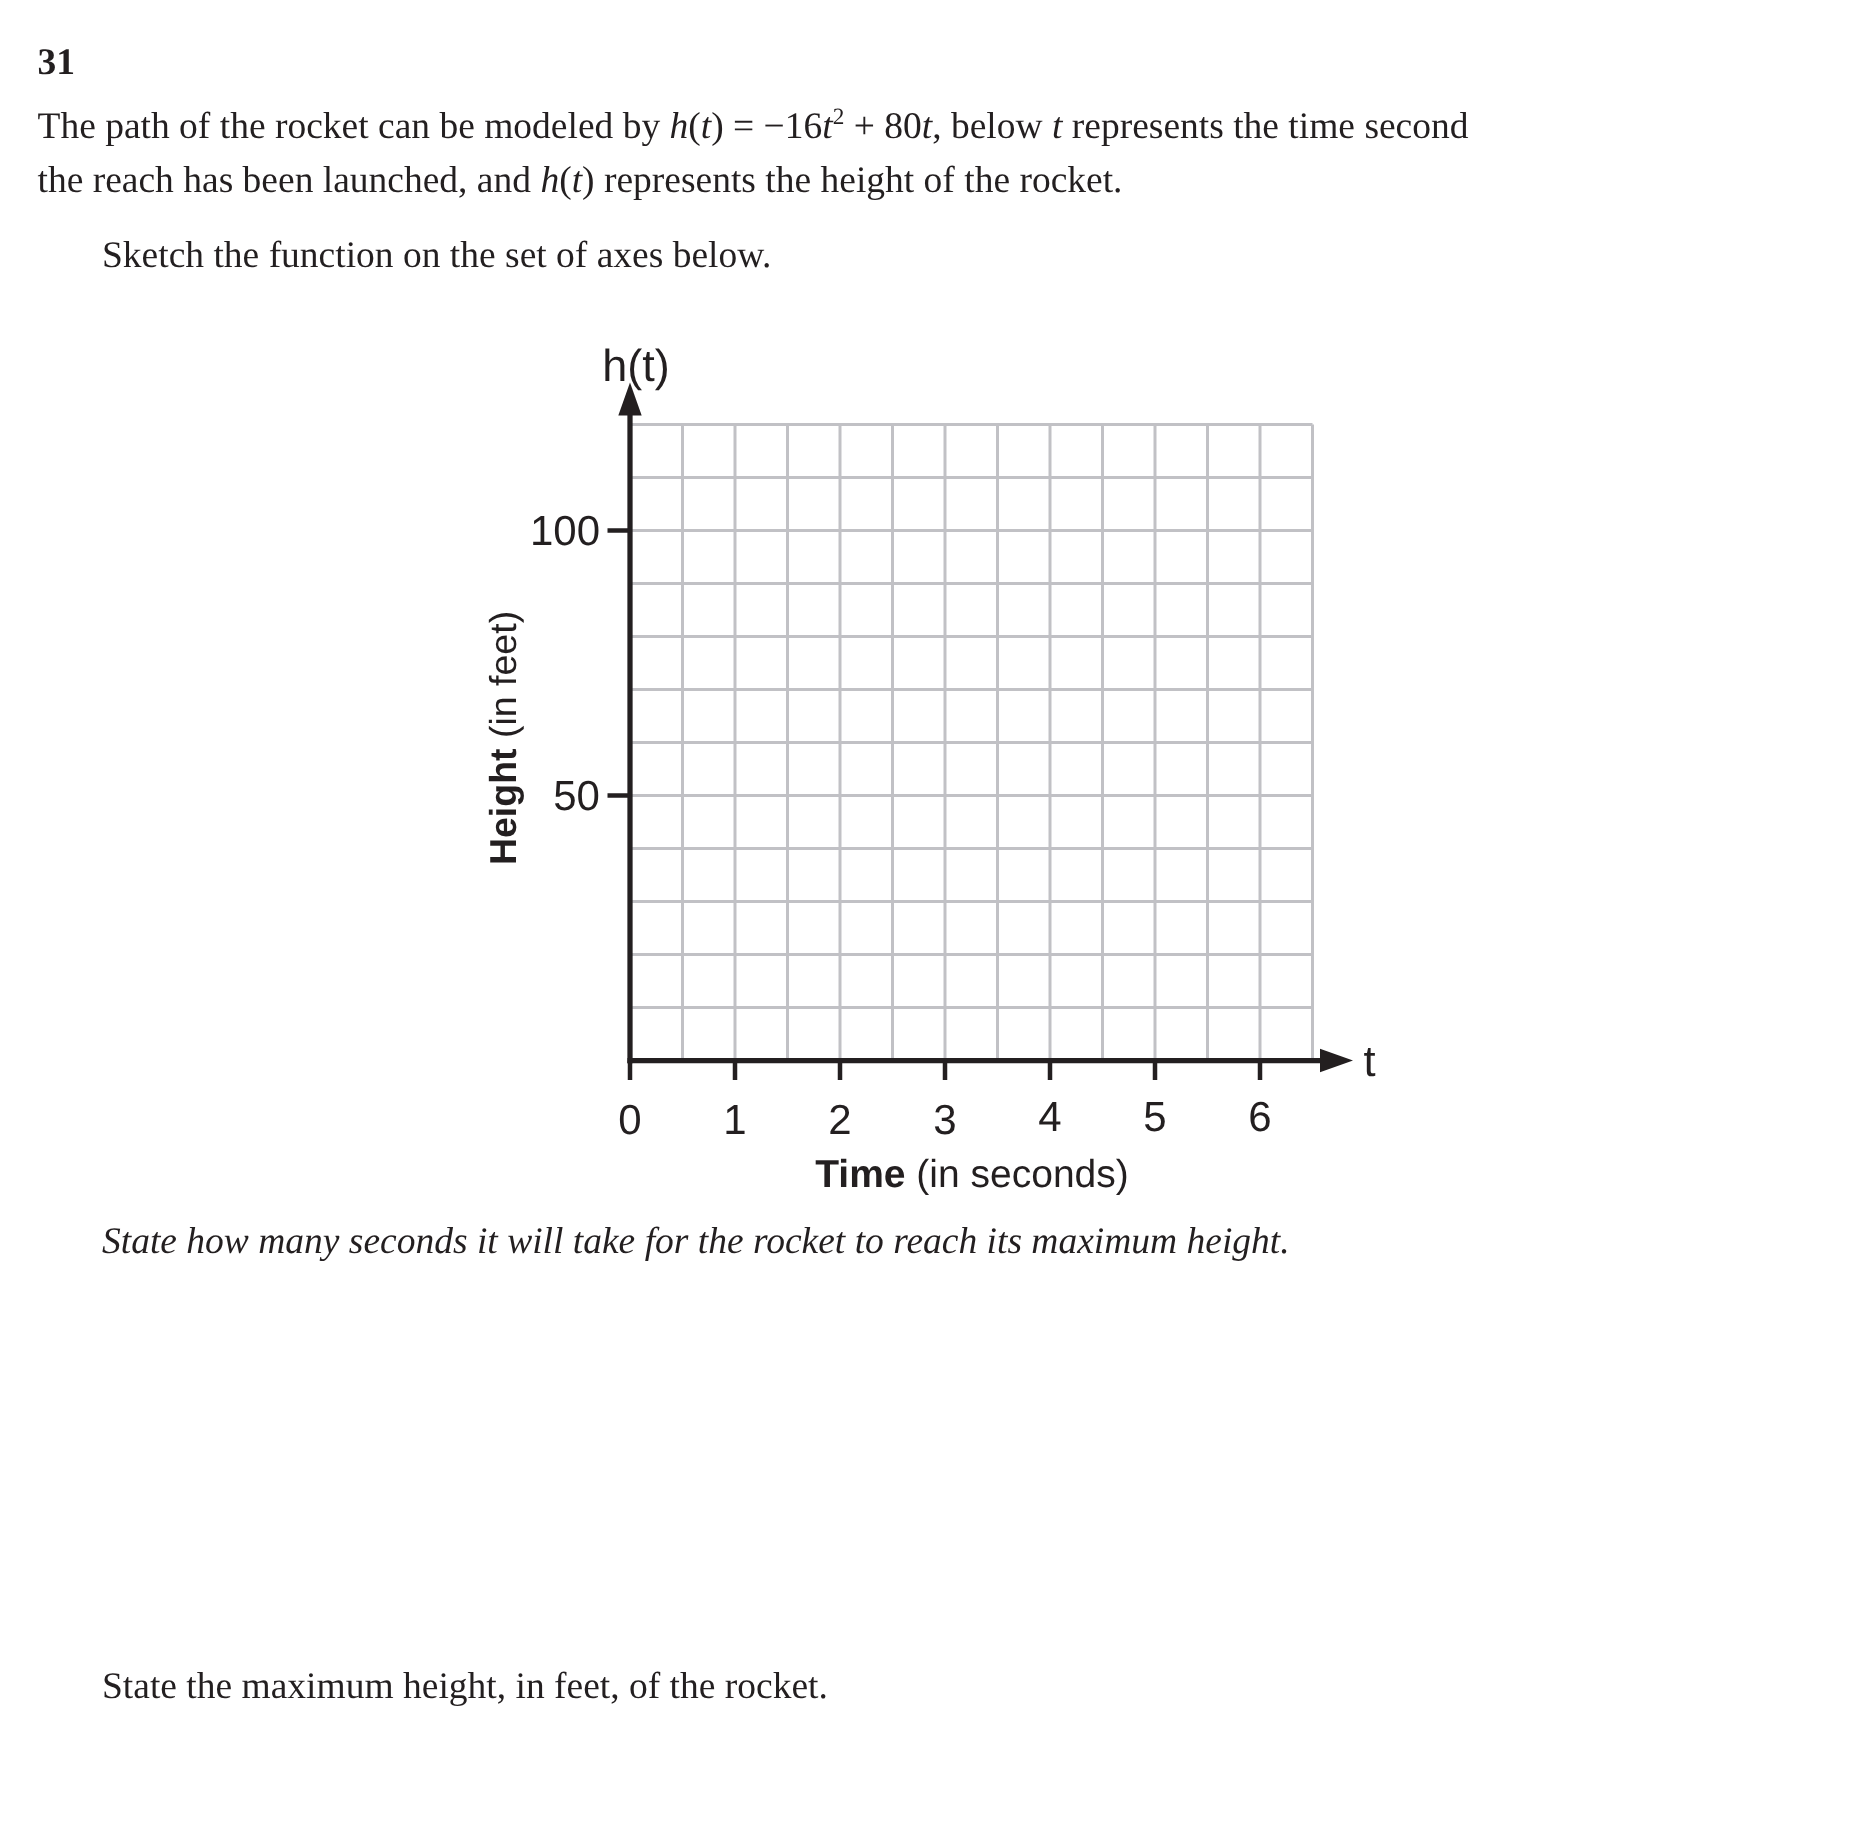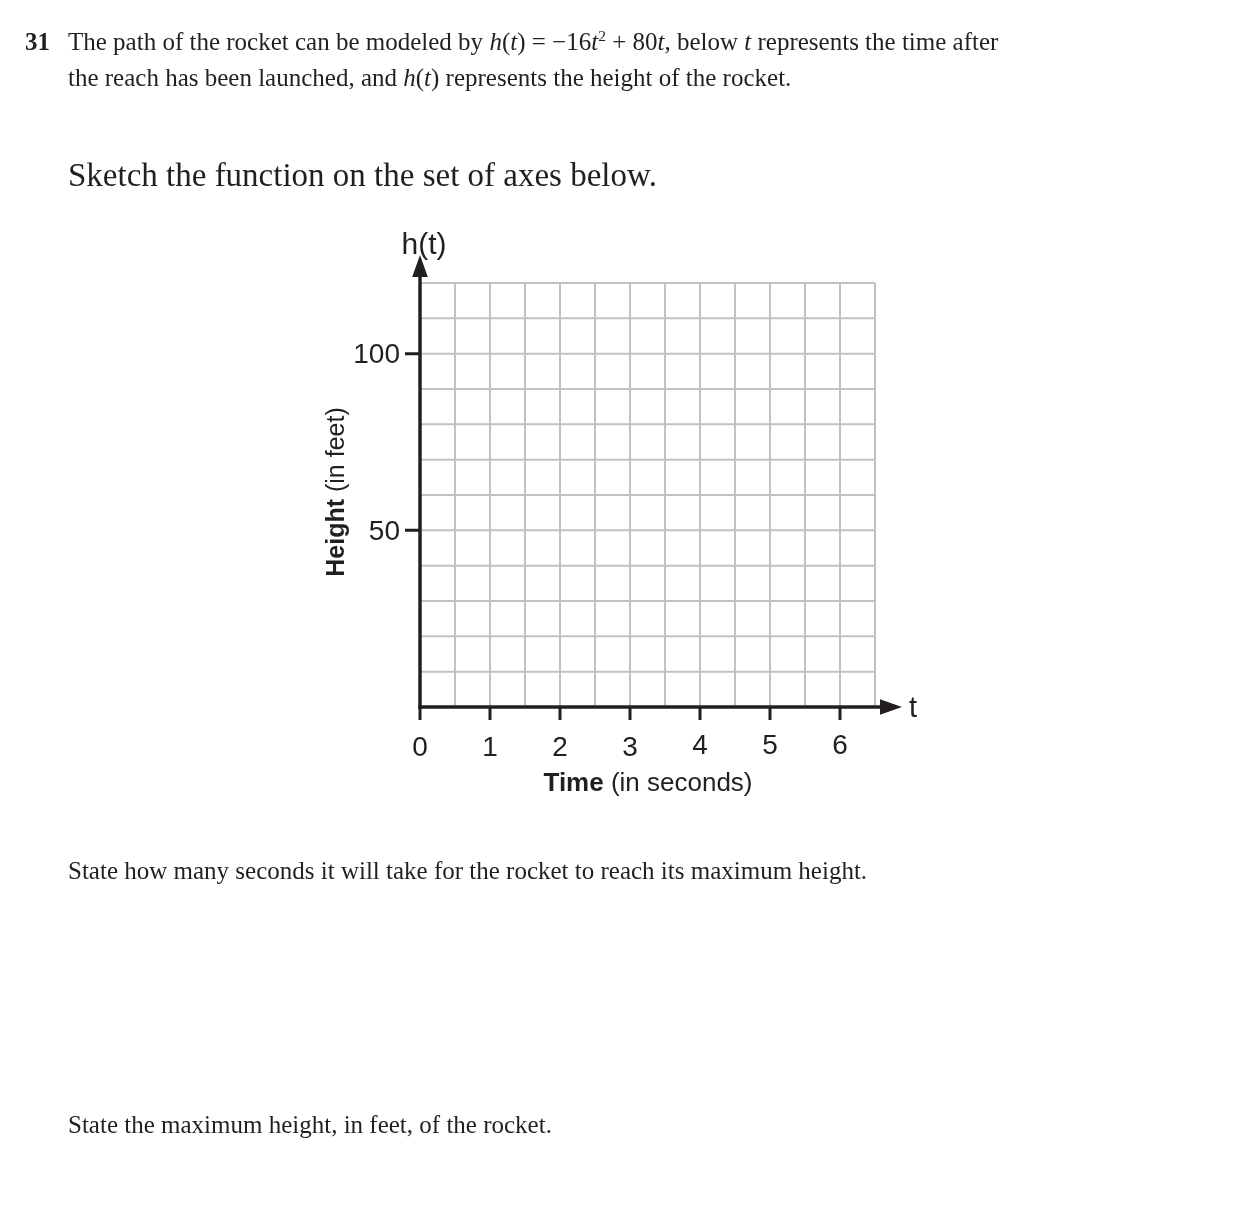--- a/index.html
+++ b/index.html
@@ -15,20 +15,21 @@
     color: #231f20;
     overflow: hidden;
   }
   .problem {
     position: absolute;
     top: 24px;
     left: 25px;
     width: 1200px;
     display: flex;
     align-items: flex-start;
+    flex-direction: column;
   }
   .qnum {
     font-weight: bold;
     font-size: 25px;
     line-height: 36px;
     width: 43px;
     flex: 0 0 43px;
   }
   .ptext {
     font-size: 25px;
@@ -38,50 +39,50 @@
   .it { font-style: italic; }
   sup.exp {
     font-size: 0.62em;
     vertical-align: super;
     line-height: 0;
   }
   .sketch-line {
     position: absolute;
     left: 68px;
     top: 157px;
-    font-size: 33px;
+    font-size: 25px;
     white-space: nowrap;
   }
   .graph {
     position: absolute;
     left: 300px;
     top: 222px;
     width: 660px;
     height: 600px;
   }
   .question {
     position: absolute;
     left: 68px;
     font-size: 25px;
     white-space: nowrap;
   }
-  .q1 { top: 857px; }
+  .q1 { top: 814px; font-style: italic; }
   .q2 { top: 1067px; margin-top: 44px; }
   .sans-label {
     font-family: "Liberation Sans", sans-serif;
     fill: #231f20;
   }
 </style>
 </head>
 <body>
 
 <div class="problem">
   <div class="qnum">31</div>
   <div class="ptext">
-    <div class="pline"><span>The path of the rocket can be modeled by </span><span class="it">h</span><span>(</span><span class="it">t</span><span>) = −16</span><span class="it">t</span><sup class="exp">2</sup><span> + 80</span><span class="it">t</span><span>, below </span><span class="it">t</span><span> represents the time after</span></div>
+    <div class="pline"><span>The path of the rocket can be modeled by </span><span class="it">h</span><span>(</span><span class="it">t</span><span>) = −16</span><span class="it">t</span><sup class="exp">2</sup><span> + 80</span><span class="it">t</span><span>, below </span><span class="it">t</span><span> represents the time second</span></div>
     <div class="pline"><span>the reach has been launched, and </span><span class="it">h</span><span>(</span><span class="it">t</span><span>) represents the height of the rocket.</span></div>
   </div>
 </div>
 
 <div class="sketch-line">Sketch the function on the set of axes below.</div>
 
 <svg class="graph" viewBox="0 0 660 600" xmlns="http://www.w3.org/2000/svg">
 
   <path d="M155 61V485M190 61V485M225 61V485M260 61V485M295 61V485M330 61V485M365 61V485M400 61V485M435 61V485M470 61V485M505 61V485M540 61V485M575 61V485" stroke="#c1c1c5" stroke-width="2" fill="none"></path>
   <path d="M120 61H575M120 96.3H575M120 131.7H575M120 167H575M120 202.3H575M120 237.7H575M120 273H575M120 308.3H575M120 343.7H575M120 379H575M120 414.3H575M120 449.7H575" stroke="#c1c1c5" stroke-width="2" fill="none"></path>

